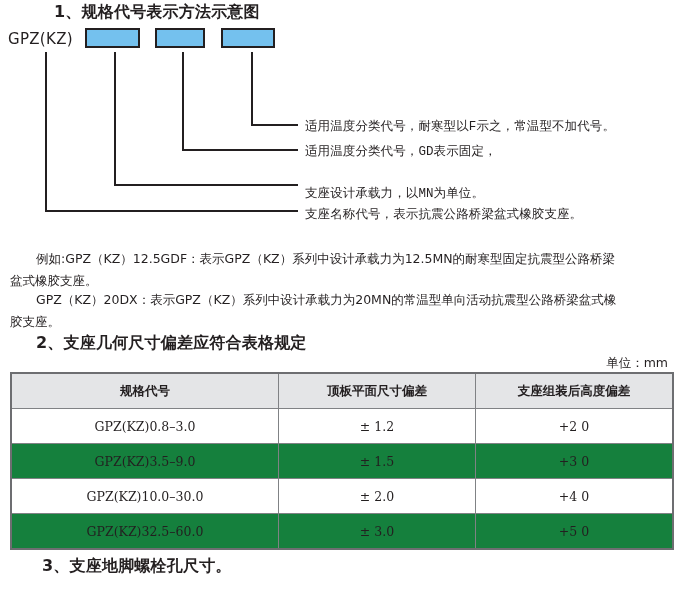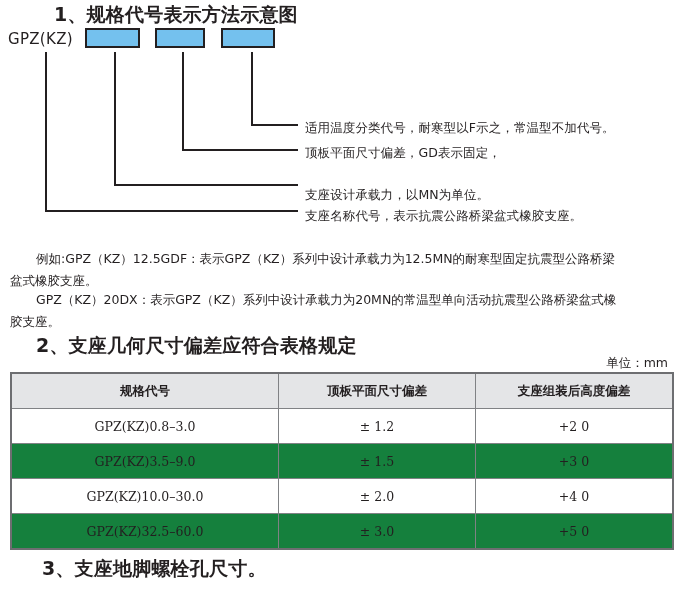--- a/index.html
+++ b/index.html
@@ -12,21 +12,21 @@
     height: 591px;
     position: relative;
     font-family: "DejaVu Sans", "Liberation Sans", sans-serif;
     color: #231f20;
     overflow: hidden;
   }
 
   
   .heading {
     position: absolute;
-    font-size: 19px;
+    font-size: 16px;
     font-weight: bold;
     letter-spacing: 0.2px;
     white-space: nowrap;
   }
   .para {
     position: absolute;
     font-size: 12.5px;
     line-height: 22px;
     letter-spacing: 0px;
   }
@@ -70,20 +70,21 @@
   }
 
   
   .ann {
     position: absolute;
     left: 305px;
     font-size: 12.5px;
     line-height: 21px;
     white-space: nowrap;
     letter-spacing: 0.1px;
+    font-family: Liberation Mono, monospace;
   }
 
   
   #unit-label {
     position: absolute;
     right: 12px;
     top: 355px;
     font-size: 12.5px;
     white-space: nowrap;
   }
@@ -142,21 +143,21 @@
   <div class="vline" style="left:114px; top:52px; height:134px;"></div>
   <div class="hline" style="left:114px; top:184px; width:184px;"></div>
 
   <div class="vline" style="left:182px; top:52px; height:99px;"></div>
   <div class="hline" style="left:182px; top:149px; width:116px;"></div>
 
   <div class="vline" style="left:251px; top:52px; height:74px;"></div>
   <div class="hline" style="left:251px; top:124px; width:47px;"></div>
 
   <div class="ann" style="top:117px;">适用温度分类代号，耐寒型以F示之，常温型不加代号。</div>
-  <div class="ann" style="top:142px;">顶板平面尺寸偏差，GD表示固定，</div>
+  <div class="ann" style="top:142px;">适用温度分类代号，GD表示固定，</div>
   <div class="ann" style="top:205px;">支座名称代号，表示抗震公路桥梁盆式橡胶支座。</div>
   <div class="ann" style="top:184px;">支座设计承载力，以MN为单位。</div>
 </div>
 
 <div class="para" style="left:10px; top:248px; width:660px;">
   <span class="indent"></span><span>例如:GPZ（KZ）12.5GDF：表示GPZ（KZ）系列中设计承载力为12.5MN的耐寒型固定抗震型公路桥梁</span><br>
   <span>盆式橡胶支座。</span>
 </div>
 
 <div class="para" style="left:10px; top:289px; width:660px;">

